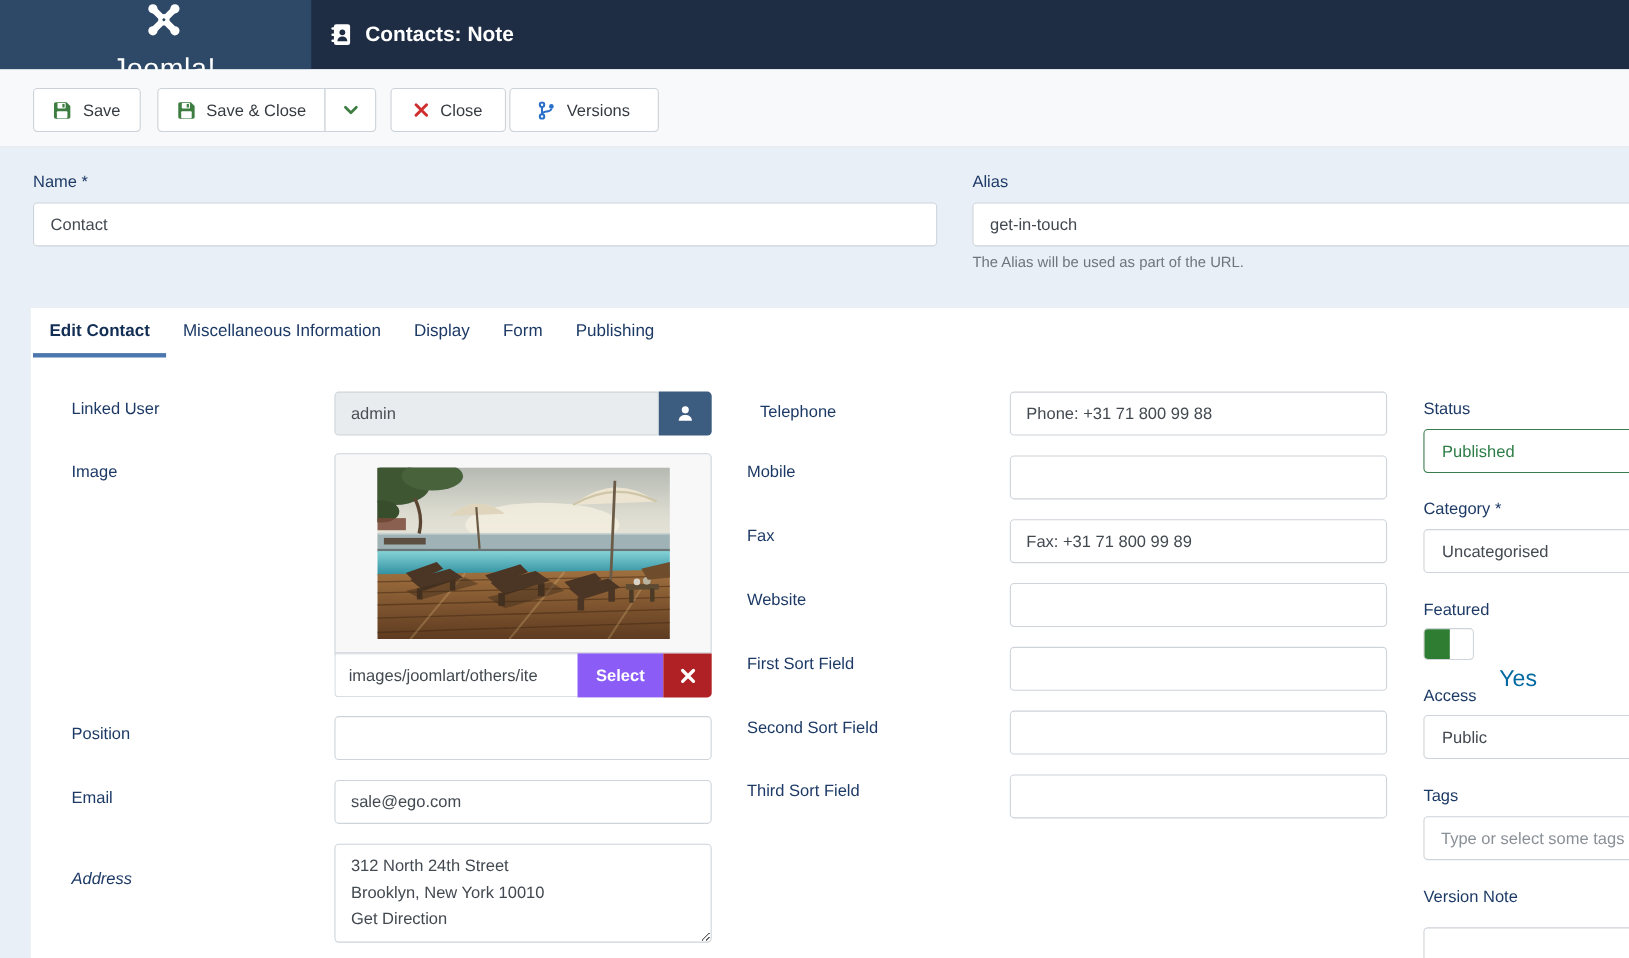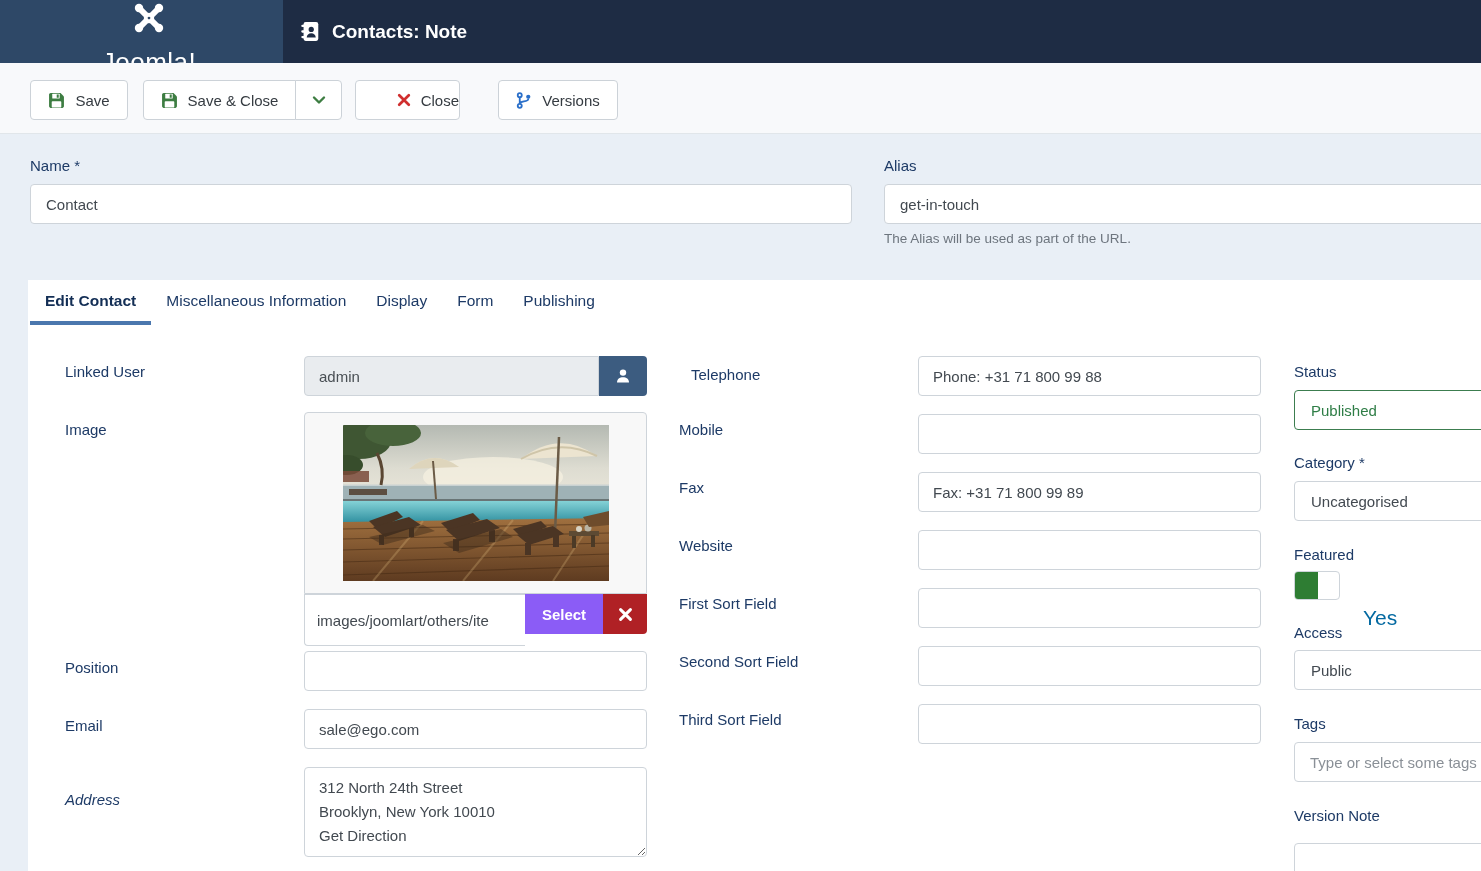--- a/index.html
+++ b/index.html
@@ -30,22 +30,22 @@
   }
   .tbtn {
     position:absolute; top:17px; height:40px;
     display:inline-flex; align-items:center; justify-content:center; gap:10px;
     background:#fff; border:1px solid #ccd2d8; border-radius:4px;
     font-family:"Liberation Sans", sans-serif; font-size:15px; color:#353b41; cursor:pointer;
   }
   .tbtn-save   { left:30px;  width:98px; }
   .tbtn-sclose { left:143px; width:153px; border-radius:4px 0 0 4px; }
   .tbtn-chev   { left:295px; width:47px; border-radius:0 4px 4px 0; border-left:1px solid #ccd2d8; margin-left:0; }
-  .tbtn-close  { left:355px; width:105px;justify-content:flex-end; }
-  .tbtn-versions { left:498px; width:120px; }
+  .tbtn-close  { left:355px; width:105px; }
+  .tbtn-versions { left:463px; width:136px; }
   
   .field-label { position:absolute; font-size:15px; color:#1d3a66; }
   .text-input {
     position:absolute; height:40px; background:#fff;
     border:1px solid #ced4da; border-radius:4px; padding:0 15px;
     font-family:"Liberation Sans", sans-serif; font-size:15px; color:#424950;
   }
   .text-input::placeholder { color:#8a9097; }
   .help-text { position:absolute; font-size:13.5px; color:#6d757e; }
   
@@ -72,21 +72,21 @@
     width:48px; height:40px; background:#3c5c80; border:none; border-radius:0 4px 4px 0;
     display:flex; align-items:center; justify-content:center; cursor:pointer;
   }
   .image-box {
     position:absolute; left:304px; top:412px; width:343px; height:182px;
     background:#f8f8f8; border:1px solid #ced4da; border-radius:4px 4px 0 0;
     display:flex; align-items:flex-start; justify-content:center; padding-top:12px;
   }
   .image-group { position:absolute; left:304px; top:594px; width:343px; height:40px; display:flex; }
   .image-path {
-    width:221px; height:52px; border:1px solid #ced4da; border-right:none;
+    width:221px; height:40px; border:1px solid #ced4da; border-right:none;
     border-radius:0 0 0 4px; padding:0 12px; font-size:15px; color:#424950;
     font-family:"Liberation Sans", sans-serif; background:#fff;
   }
   .select-btn {
     width:78px; height:40px; background:#8b5cf6; color:#fff; border:none;
     font-family:"Liberation Sans", sans-serif; font-size:15px; font-weight:700; cursor:pointer;
   }
   .remove-btn {
     width:44px; height:40px; background:#b02125; border:none; border-radius:0 0 4px 0;
     display:flex; align-items:center; justify-content:center; cursor:pointer;

